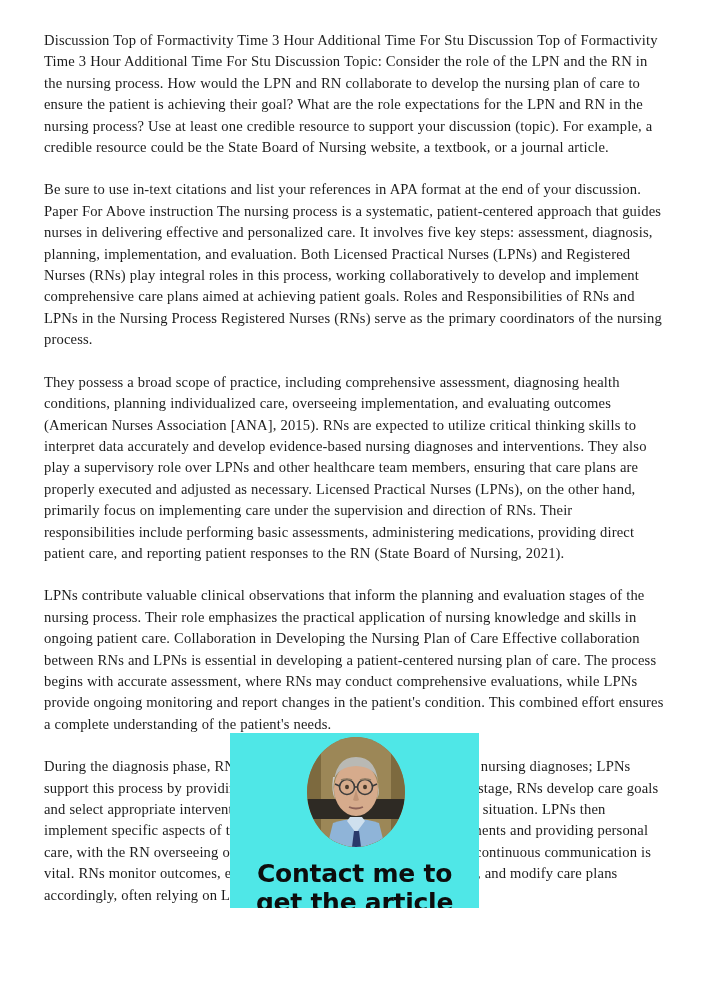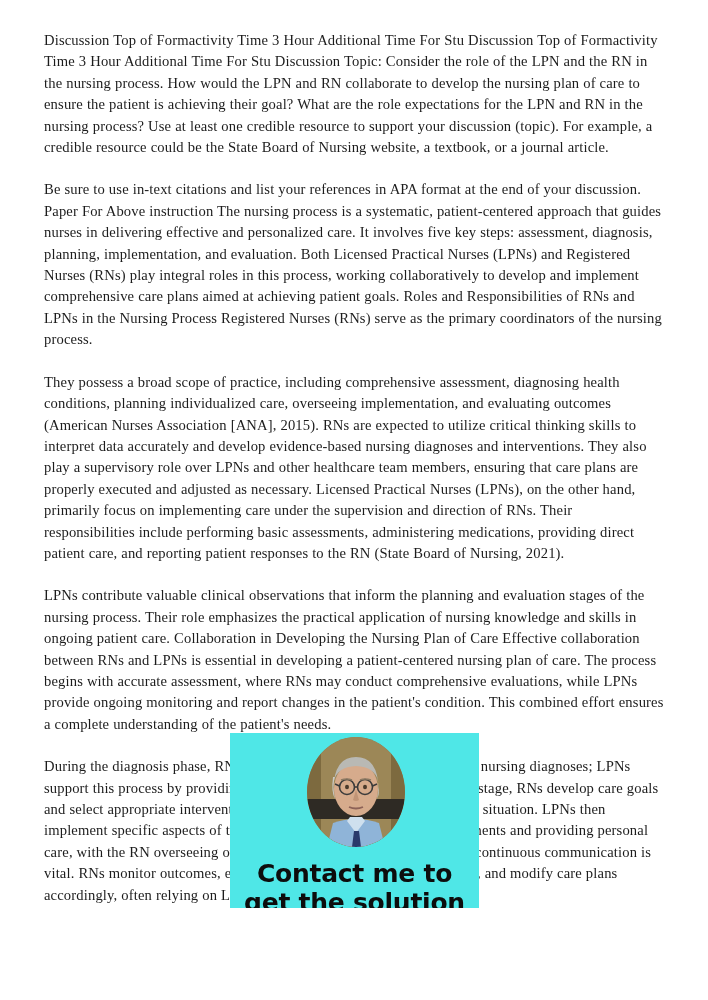--- a/index.html
+++ b/index.html
@@ -126,17 +126,17 @@
           <ellipse cx="58" cy="50" rx="2" ry="2.2" fill="#4a3a2c"></ellipse>
           <path d="M34 43 Q40 41 45 43" stroke="#8d7a63" stroke-width="1.4" fill="none"></path>
           <path d="M53 43 Q58 41 64 43" stroke="#8d7a63" stroke-width="1.4" fill="none"></path>
           <path d="M49 53 L46 63 Q49 65 52 63 Z" fill="#c09476"></path>
           <path d="M42 70 Q49 73 56 70" stroke="#8d6257" stroke-width="1.8" fill="none"></path>
         </g>
       </svg>
     </div>
 
     <div class="contact-line" id="contact-line-1">Contact me to</div>
-    <div class="contact-line" id="contact-line-2">get the solution</div>
+    <div class="contact-line" id="contact-line-2">get the article</div>
     <div id="contact-email">drjack9650@could.com</div>
   </div>
 
 </div>
 
 </body></html>

